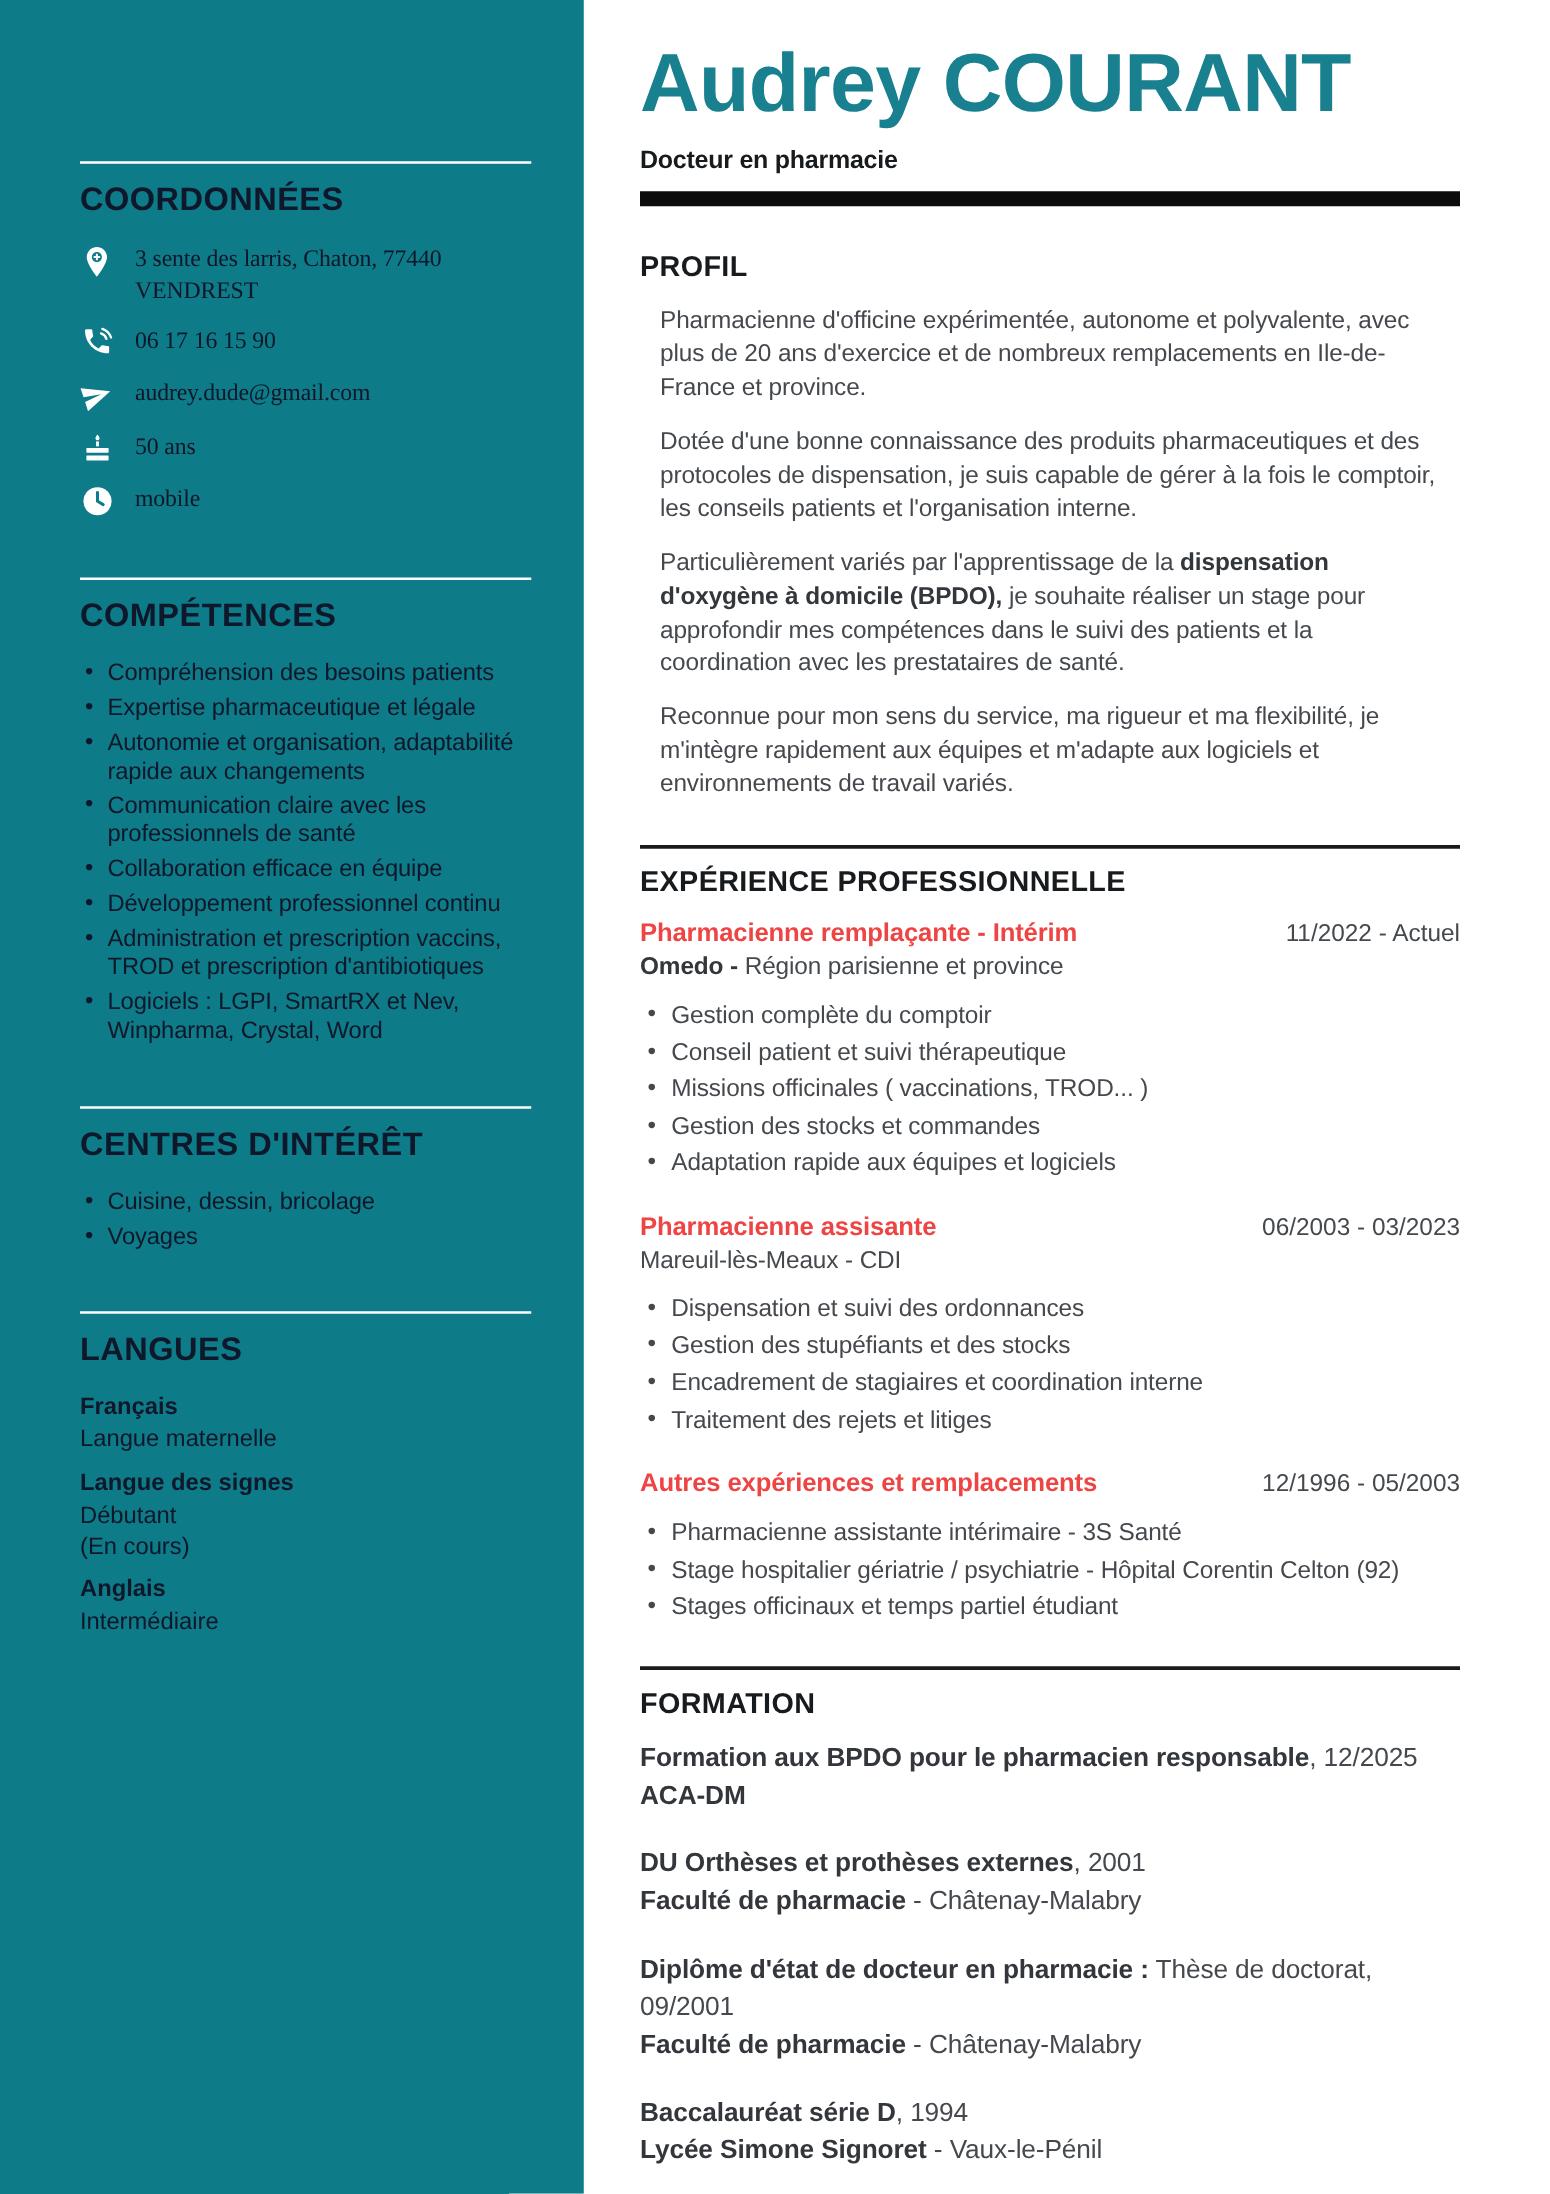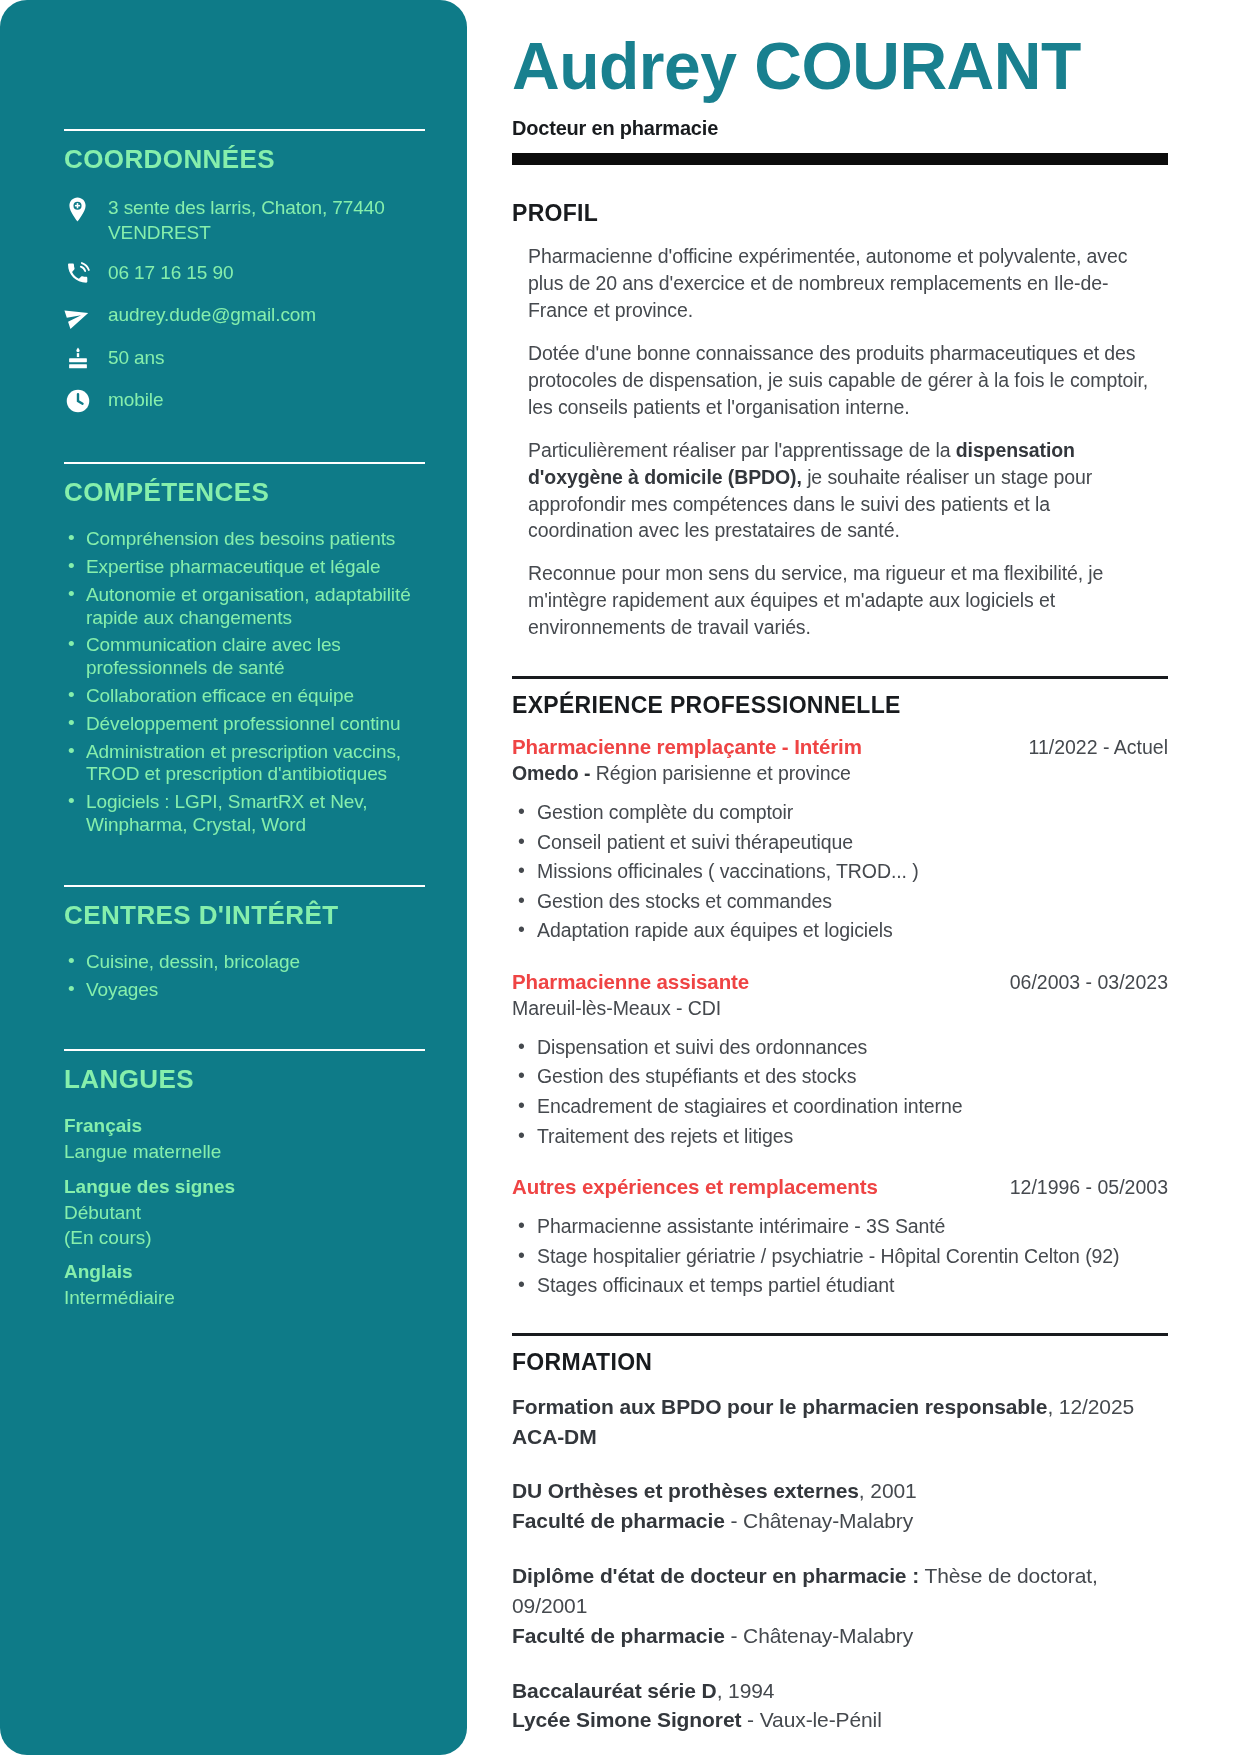--- a/index.html
+++ b/index.html
@@ -8,32 +8,31 @@
   *{box-sizing:border-box;}
   html,body{margin:0;padding:0;}
   body{
     width:1240px;height:1755px;overflow:hidden;background:#fff;
     font-family:"Liberation Sans",sans-serif;
   }
   .page{display:flex;width:1240px;height:1755px;}
 
   
   .sidebar{
-    flex:0 0 467px;width:467px;background:var(--teal);color:#86efac;
+    flex:0 0 467px;width:467px;background:var(--teal);color:#0f172a;
     padding:129px 42px 40px 64px;
-    border-radius:27px;
   }
   .side-section{margin-bottom:48px;}
   .side-rule{border:0;border-top:2px solid #fff;margin:0;height:0;}
   .side-title{font-size:26px;font-weight:bold;margin:13px 0 20px;letter-spacing:.4px;}
   .contact-list{list-style:none;margin:0;padding:0;}
   .contact-item{display:flex;gap:17px;align-items:flex-start;margin-bottom:15px;}
   .c-icon{flex:0 0 27px;width:27px;display:flex;justify-content:center;padding-top:1px;}
   .c-icon svg{display:block;}
-  .c-text{font-size:19px;line-height:1.32;letter-spacing:-.1px;}
+  .c-text{font-size:19px;line-height:1.32;letter-spacing:-.1px;font-family:Liberation Serif, serif;}
   .side-bullets{list-style:none;margin:0;padding:0;font-size:19px;line-height:1.2;letter-spacing:-.1px;}
   .side-bullets li{position:relative;padding-left:22px;margin-bottom:5px;}
   .side-bullets li::before{content:"•";position:absolute;left:4px;top:-1px;}
   .lang{margin-bottom:11px;}
   .lang-name{font-weight:bold;font-size:19px;margin-bottom:3px;}
   .lang-level{font-size:19px;line-height:1.3;white-space:pre-line;}
 
   
   .main{flex:1;padding:33px 72px 23px 45px;color:var(--body);}
   .name{margin:0;font-size:66px;line-height:1.02;font-weight:bold;color:var(--name-teal);letter-spacing:-.5px;}
@@ -191,21 +190,21 @@
 
     <h1 class="name">Audrey COURANT</h1>
     <div class="job-title">Docteur en pharmacie</div>
     <div class="black-bar"></div>
 
     <section class="main-section">
       <h2 class="main-title">PROFIL</h2>
       <div class="body-text">
           <p><span>Pharmacienne d'officine expérimentée, autonome et polyvalente, avec plus de 20 ans d'exercice et de nombreux remplacements en Ile-de-France et province.</span></p>
           <p><span>Dotée d'une bonne connaissance des produits pharmaceutiques et des protocoles de dispensation, je suis capable de gérer à la fois le comptoir, les conseils patients et l'organisation interne.</span></p>
-          <p><span>Particulièrement réaliser par l'apprentissage de la </span><b>dispensation d'oxygène à domicile (BPDO),</b><span> je souhaite réaliser un stage pour approfondir mes compétences dans le suivi des patients et la coordination avec les prestataires de santé.</span></p>
+          <p><span>Particulièrement variés par l'apprentissage de la </span><b>dispensation d'oxygène à domicile (BPDO),</b><span> je souhaite réaliser un stage pour approfondir mes compétences dans le suivi des patients et la coordination avec les prestataires de santé.</span></p>
           <p><span>Reconnue pour mon sens du service, ma rigueur et ma flexibilité, je m'intègre rapidement aux équipes et m'adapte aux logiciels et environnements de travail variés.</span></p>
         </div>
     </section>
 
     <section class="main-section">
       <div class="main-rule"></div>
       <h2 class="main-title">EXPÉRIENCE PROFESSIONNELLE</h2>
       <div>
 
           <article class="job">

